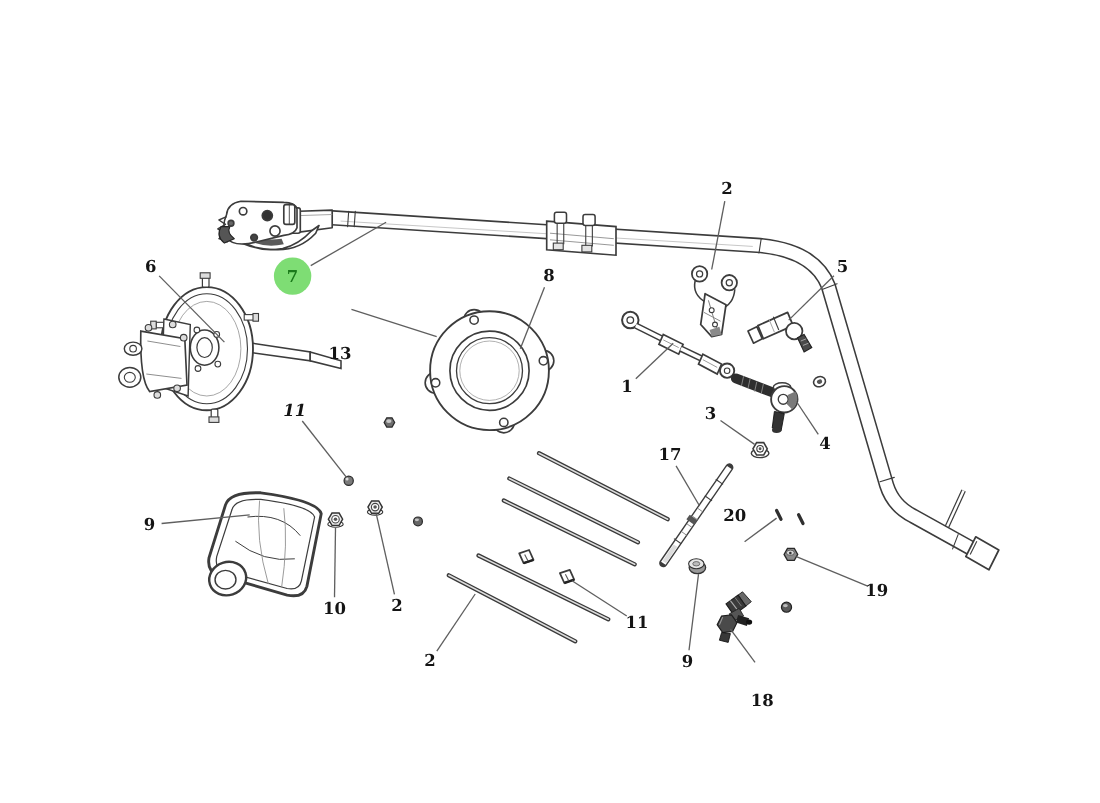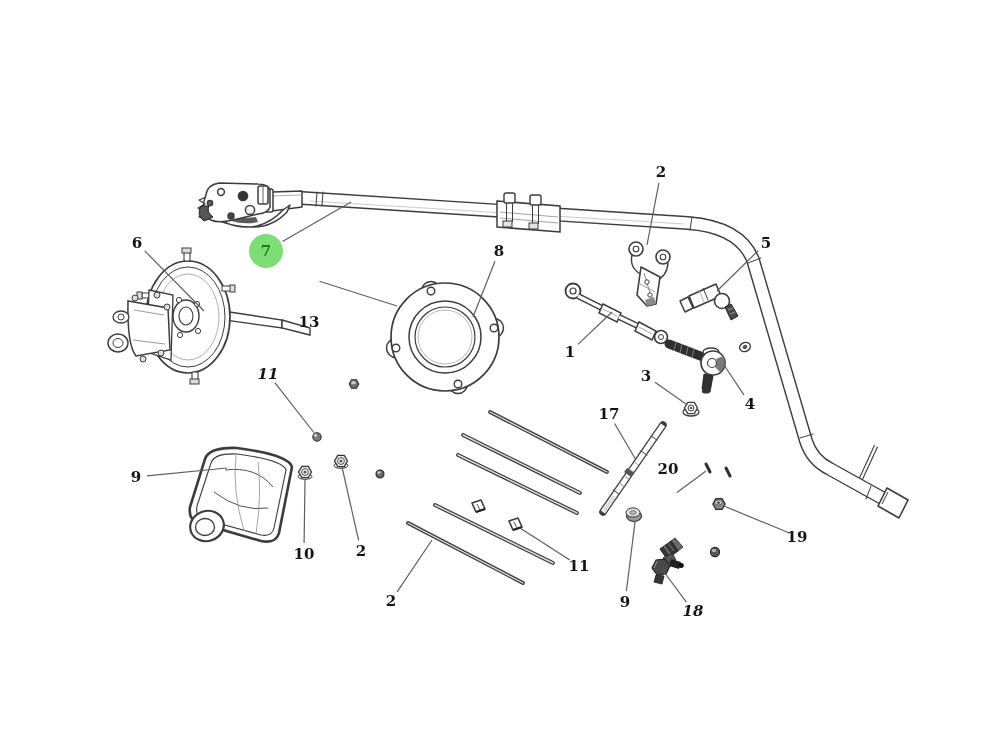--- a/index.html
+++ b/index.html
@@ -339,17 +339,17 @@
       <div class="callout" style="left: 499px; top: 251px;">8</div>
       <div class="callout" style="left: 136px; top: 477px;">9</div>
       <div class="callout" style="left: 304px; top: 554px; text-align: right;">10</div>
       <div class="callout" style="left: 268px; top: 374px; font-style: italic;">11</div>
       <div class="callout" style="left: 361px; top: 551px;">2</div>
       <div class="callout" style="left: 309px; top: 278px; margin-top: 44px;">13</div>
       <div class="callout" style="left: 391px; top: 601px;">2</div>
       <div class="callout" style="left: 579px; top: 566px;">11</div>
       <div class="callout" style="left: 625px; top: 602px;">9</div>
       <div class="callout" style="left: 609px; top: 414px;">17</div>
-      <div class="callout" style="left: 693px; top: 611px; font-style: italic;">18</div>
+      <div class="callout" style="left: 693px; top: 637px;">18</div>
       <div class="callout" style="left: 782px; top: 537px; margin-left: 15px;">19</div>
       <div class="callout" style="left: 668px; top: 469px;">20</div>
     </div>
 </div>
 
 </body></html>

